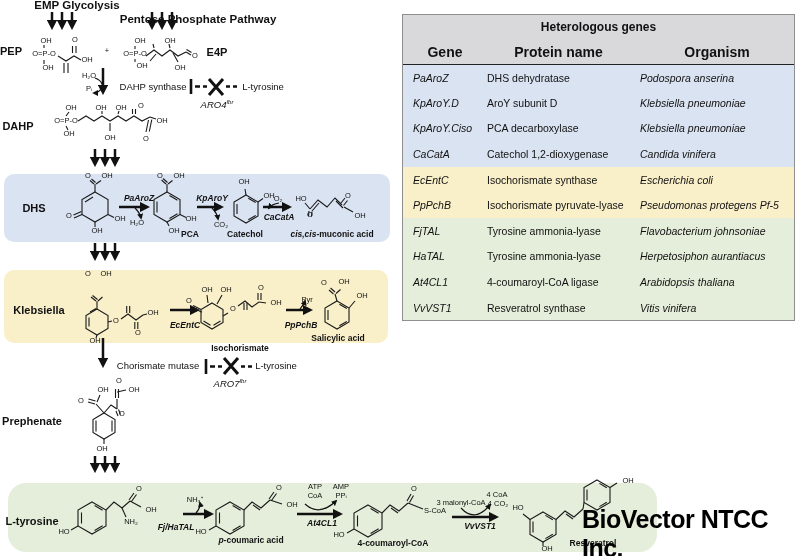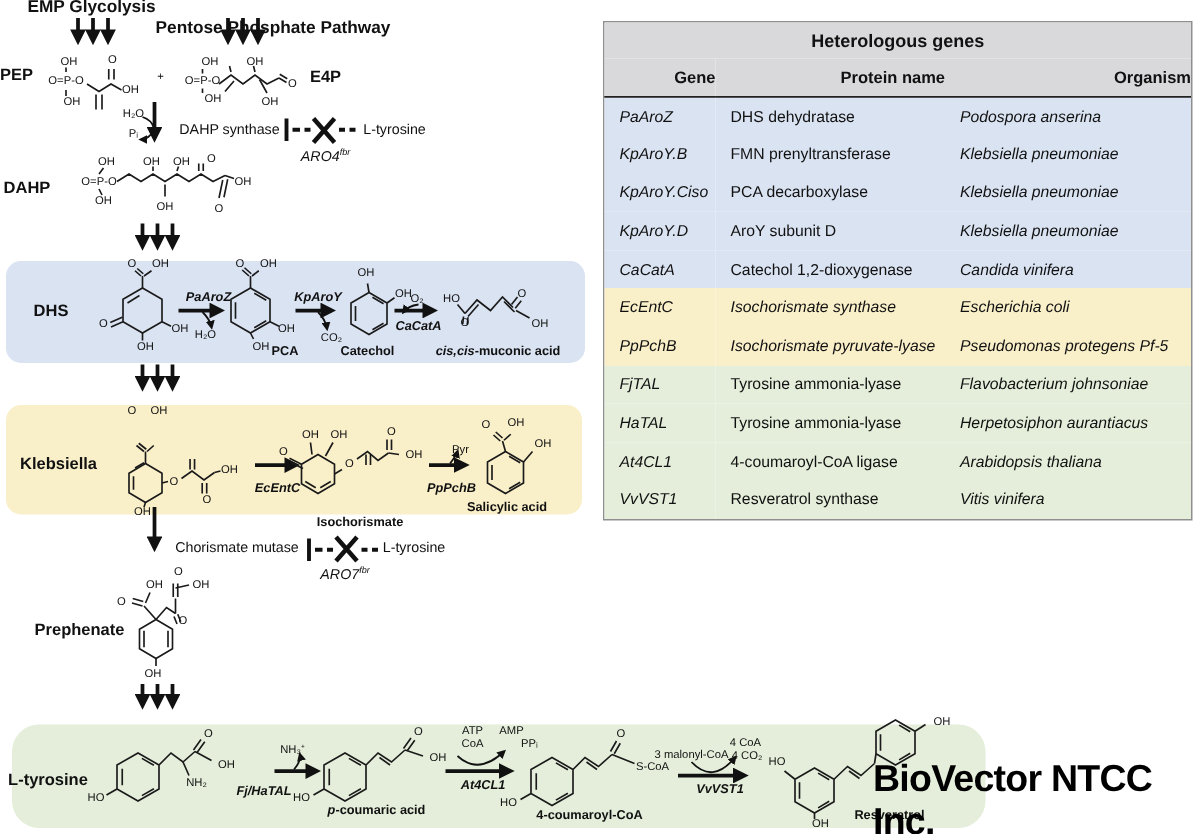--- a/index.html
+++ b/index.html
@@ -4,41 +4,41 @@
 <style>
   html,body{margin:0;padding:0;background:#fff;}
   .canvas{position:relative;width:802px;height:556px;background:#ffffff;
           font-family:"Liberation Sans",sans-serif;overflow:hidden;color:#111;}
   .band{position:absolute;z-index:0;}
   .band-blue{left:4px;top:174px;width:386px;height:68px;border-radius:10px;background:#dae3f2;}
   .band-yellow{left:4px;top:270px;width:384px;height:73px;border-radius:10px;background:#f9efc9;}
   .band-green{left:8px;top:483px;width:649px;height:69px;border-radius:18px;background:#e4eeda;}
   svg.art{position:absolute;left:0;top:0;z-index:1;}
   .lbl{position:absolute;transform:translate(-50%,-50%);white-space:nowrap;line-height:1;z-index:2;color:#111;}
-  .lbl-head{font-size:11.5px;font-weight:bold;}
+  .lbl-head{font-size:11.5px;font-weight:bold;margin-left:16px;}
   .lbl-bold{font-size:11px;font-weight:bold;}
   .lbl-cmpd{font-size:8.5px;font-weight:bold;}
   .lbl-enz{font-size:8.5px;font-weight:bold;font-style:italic;}
   .lbl-reg{font-size:9.5px;}
   .italic{font-style:italic;}
   .atom{position:absolute;transform:translate(-50%,-50%);white-space:nowrap;line-height:1;
         font-size:7.5px;z-index:2;color:#111;}
   sup{font-size:6px;vertical-align:super;line-height:0;}
   .watermark{position:absolute;left:582px;top:505px;font-size:25px;font-weight:bold;
              letter-spacing:-0.5px;color:#000;z-index:5;}
   
   .gene-table{position:absolute;left:402px;top:14px;width:393px;z-index:3;
               border:1.5px solid #8f8f8f;background:#fff;font-size:10.5px;box-sizing:border-box;}
   .gt-title{height:24px;line-height:24px;text-align:center;font-weight:bold;font-size:12px;background:#d9d9db;}
   .gene-table table{width:100%;border-collapse:collapse;table-layout:fixed;}
-  .gene-table thead th{background:#d9d9db;text-align:right;font-weight:bold;font-size:11px;
+  .gene-table thead th{background:#d9d9db;text-align:center;font-weight:bold;font-size:14px;
                        height:25px;border-bottom:1.6px solid #222;padding:0 0 0 10px;}
   .gene-table tbody td{height:25.6px;padding:0 0 0 10px;vertical-align:middle;box-sizing:border-box;}
   .g-blue td{background:#dae3f2;}
-  .g-yellow td{background:#f9efc9;font-style:italic;}
+  .g-yellow td{background:#f9efc9;}
   .g-green td{background:#e4eeda;}
   td.i{font-style:italic;}
 </style>
 </head>
 <body>
 
 <div class="canvas">
 
   <div class="band band-blue"></div>
   <div class="band band-yellow"></div>
@@ -221,21 +221,21 @@
     </g>
   </svg>
 
   <div class="lbl lbl-head" style="left:61px;top:6px">EMP Glycolysis</div>
   <div class="lbl lbl-head" style="left:182px;top:20px">Pentose Phosphate Pathway</div>
   <div class="lbl lbl-bold" style="left:11px;top:51px">PEP</div>
   <div class="lbl lbl-bold" style="left:217px;top:52px">E4P</div>
   <div class="lbl lbl-bold" style="left:18px;top:126px">DAHP</div>
   <div class="lbl lbl-bold" style="left:34px;top:208px">DHS</div>
   <div class="lbl lbl-bold" style="left:39px;top:310px">Klebsiella</div>
-  <div class="lbl lbl-bold" style="left:53px;top:421px">Prephenate</div>
+  <div class="lbl lbl-bold" style="left:32px;top:421px">Prephenate</div>
   <div class="lbl lbl-bold" style="left:32px;top:521px">L-tyrosine</div>
 
   <div class="lbl lbl-reg" style="left:153px;top:87px">DAHP synthase</div>
   <div class="lbl lbl-reg" style="left:263px;top:87px">L-tyrosine</div>
   <div class="lbl lbl-reg italic" style="left:217px;top:105px"><span>ARO4</span><sup>fbr</sup></div>
   <div class="lbl lbl-reg" style="left:158px;top:366px">Chorismate mutase</div>
   <div class="lbl lbl-reg" style="left:276px;top:366px">L-tyrosine</div>
   <div class="lbl lbl-reg italic" style="left:230px;top:384px"><span>ARO7</span><sup>fbr</sup></div>
 
   <div class="lbl lbl-enz" style="left:139px;top:198px">PaAroZ</div>
@@ -271,32 +271,27 @@
             <th>Organism</th>
           </tr>
         </thead>
       <tbody>
           <tr class="g-blue">
             <td class="i">PaAroZ</td>
             <td>DHS dehydratase</td>
             <td class="i">Podospora anserina</td>
           </tr>
           <tr class="g-blue">
-            <td class="i">KpAroY.B</td>
-            <td>FMN prenyltransferase</td>
+            <td class="i">KpAroY.D</td>
+            <td>AroY subunit D</td>
             <td class="i">Klebsiella pneumoniae</td>
           </tr>
           <tr class="g-blue">
             <td class="i">KpAroY.Ciso</td>
             <td>PCA decarboxylase</td>
-            <td class="i">Klebsiella pneumoniae</td>
-          </tr>
-          <tr class="g-blue">
-            <td class="i">KpAroY.D</td>
-            <td>AroY subunit D</td>
             <td class="i">Klebsiella pneumoniae</td>
           </tr>
           <tr class="g-blue">
             <td class="i">CaCatA</td>
             <td>Catechol 1,2-dioxygenase</td>
             <td class="i">Candida vinifera</td>
           </tr>
           <tr class="g-yellow">
             <td class="i">EcEntC</td>
             <td>Isochorismate synthase</td>
@@ -397,21 +392,21 @@
     <span class="atom" style="left: 122px; top: 414px;">O</span>
     <span class="atom" style="left: 102px; top: 449px;">OH</span>
     <span class="atom" style="left: 64px; top: 532px;">HO</span>
     <span class="atom" style="left: 139px; top: 489px;">O</span>
     <span class="atom" style="left: 151px; top: 510px;">OH</span>
     <span class="atom" style="left: 131px; top: 522px;">NH₂</span>
     <span class="atom" style="left: 195px; top: 500px;">NH₃⁺</span>
     <span class="atom" style="left: 315px; top: 487px;">ATP</span>
     <span class="atom" style="left: 315px; top: 496px;">CoA</span>
     <span class="atom" style="left: 341px; top: 487px;">AMP</span>
-    <span class="atom" style="left: 353px; top: 496px;">PPᵢ</span>
+    <span class="atom" style="left: 341px; top: 496px;">PPᵢ</span>
     <span class="atom" style="left: 461px; top: 503px;">3 malonyl-CoA</span>
     <span class="atom" style="left: 497px; top: 495px;">4 CoA</span>
     <span class="atom" style="left: 498px; top: 504px;">4 CO₂</span>
     <span class="atom" style="left: 201px; top: 532px;">HO</span>
     <span class="atom" style="left: 279px; top: 488px;">O</span>
     <span class="atom" style="left: 292px; top: 505px;">OH</span>
     <span class="atom" style="left: 339px; top: 535px;">HO</span>
     <span class="atom" style="left: 414px; top: 489px;">O</span>
     <span class="atom" style="left: 435px; top: 511px;">S-CoA</span>
     <span class="atom" style="left: 518px; top: 508px;">HO</span>

